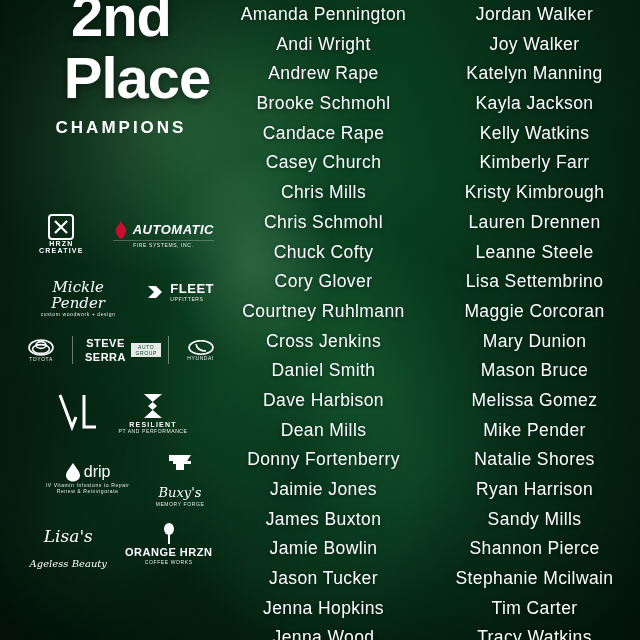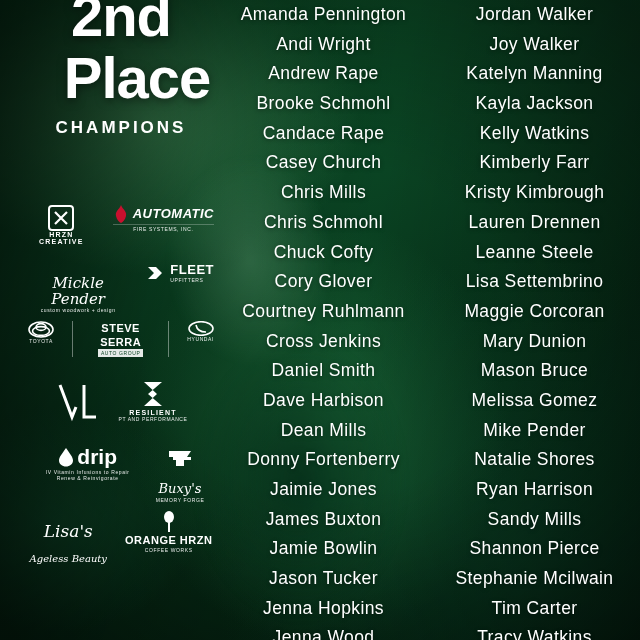--- a/index.html
+++ b/index.html
@@ -86,21 +86,21 @@
   }
 
   .sponsors {
     position: absolute;
     left: 0;
     top: 205px;
     width: 218px;
   }
   .sp-row {
     display: flex;
-    align-items: flex-start;
+    align-items: center;
     justify-content: center;
     gap: 18px;
     height: 58px;
     padding: 0 16px;
     box-sizing: border-box;
   }
   .sp-row.tall { height: 66px; }
   .sp {
     display: flex;
     align-items: center;
@@ -223,21 +223,21 @@
 
       <div class="sp-row">
         <div class="sp" style="flex-direction:column;">
           <svg width="26" height="17" viewBox="0 0 26 17">
             <ellipse cx="13" cy="8.5" rx="12" ry="7.5" fill="none" stroke="#ffffff" stroke-width="1.6"></ellipse>
             <ellipse cx="13" cy="6" rx="5" ry="3.4" fill="none" stroke="#ffffff" stroke-width="1.6"></ellipse>
             <ellipse cx="13" cy="10" rx="8.5" ry="4.4" fill="none" stroke="#ffffff" stroke-width="1.6"></ellipse>
           </svg>
           <span class="sp-sub">TOYOTA</span>
         </div>
-        <div class="sp" style="flex-direction:column;border-left:1px solid rgba(255,255,255,0.4);border-right:1px solid rgba(255,255,255,0.4);padding:0 7px;">
+        <div class="sp" style="flex-direction:row;border-left:1px solid rgba(255,255,255,0.4);border-right:1px solid rgba(255,255,255,0.4);padding:0 7px;">
           <span class="sp-title sm">STEVE SERRA</span>
           <span class="sp-sub" style="background:#fff;color:#0a4423;padding:1px 3px;">AUTO GROUP</span>
         </div>
         <div class="sp" style="flex-direction:column;">
           <svg width="26" height="15" viewBox="0 0 26 15">
             <ellipse cx="13" cy="7.5" rx="12" ry="6.8" fill="none" stroke="#ffffff" stroke-width="1.6"></ellipse>
             <path d="M8 4 C9 9 12 11 18 11" fill="none" stroke="#ffffff" stroke-width="1.6"></path>
           </svg>
           <span class="sp-sub">HYUNDAI</span>
         </div>
@@ -258,21 +258,21 @@
           <span class="sp-sub">PT AND PERFORMANCE</span>
         </div>
       </div>
 
       <div class="sp-row tall">
         <div class="sp" style="flex-direction:column;">
           <div style="display:flex;align-items:center;gap:3px;">
             <svg width="16" height="20" viewBox="0 0 16 20">
               <path d="M8 1 C12 7 15 10 15 13.5 C15 17 11.8 19.5 8 19.5 C4.2 19.5 1 17 1 13.5 C1 10 4 7 8 1 Z" fill="#ffffff"></path>
             </svg>
-            <span style="font-size:21px;font-weight:bold;">drip</span>
+            <span style="font-size:16px;font-weight:normal;">drip</span>
           </div>
           <span class="sp-sub" style="max-width:100px;">IV Vitamin Infusions to Repair Renew &amp; Reinvigorate</span>
         </div>
         <div class="sp" style="flex-direction:column;">
           <svg width="30" height="24" viewBox="0 0 30 24">
             <path d="M4 6 L26 6 L22 12 L26 12 L26 15 L8 15 L8 12 L4 12 Z" fill="#ffffff"></path>
             <rect x="11" y="15" width="8" height="6" fill="#ffffff"></rect>
           </svg>
           <span class="sp-script" style="font-size:13px;">Buxy's</span>
           <span class="sp-sub">MEMORY FORGE</span>

